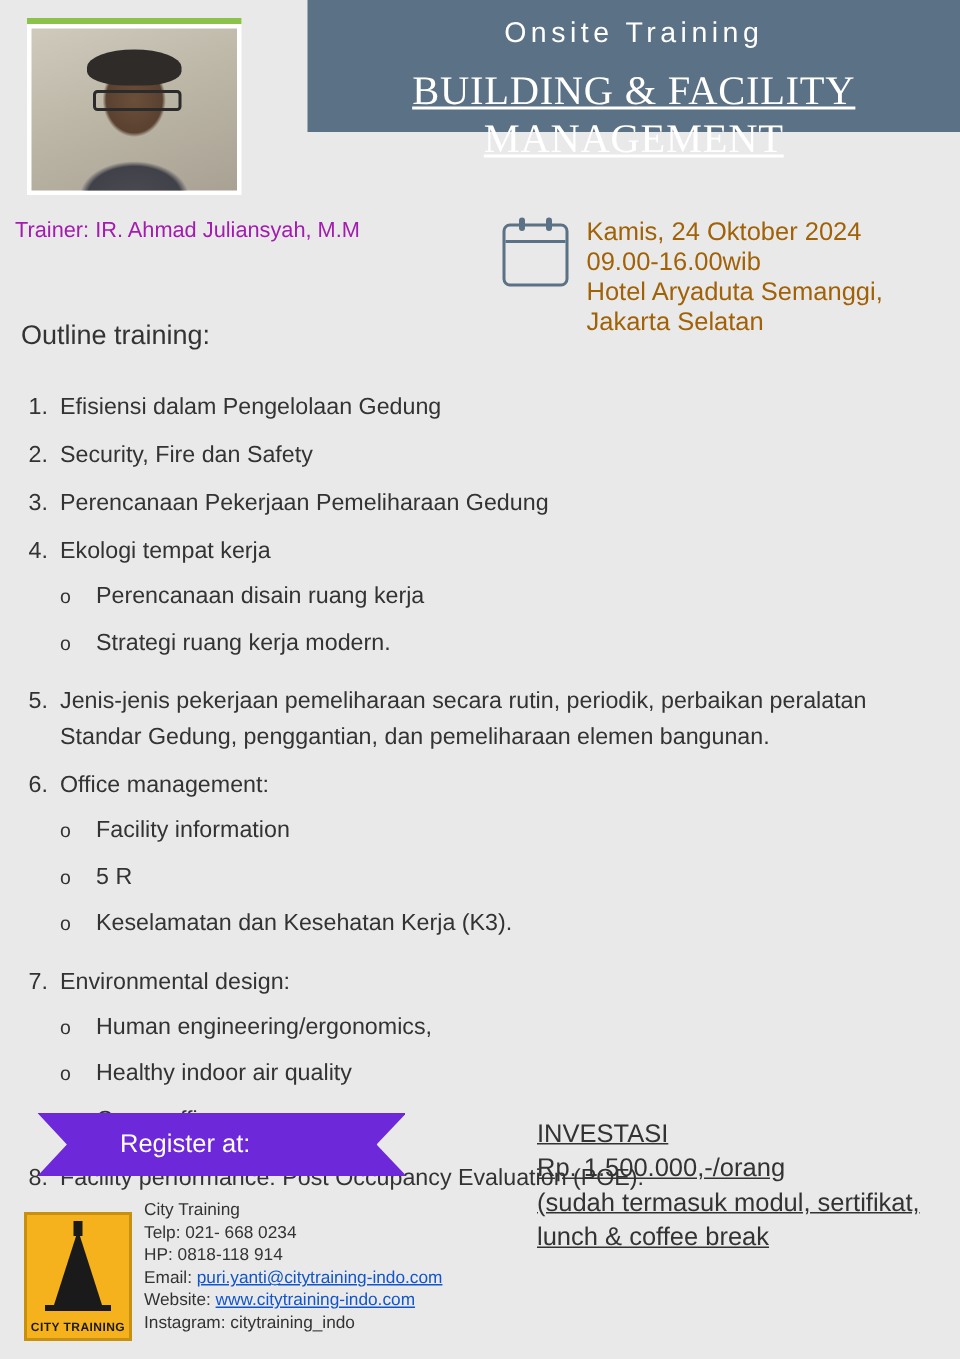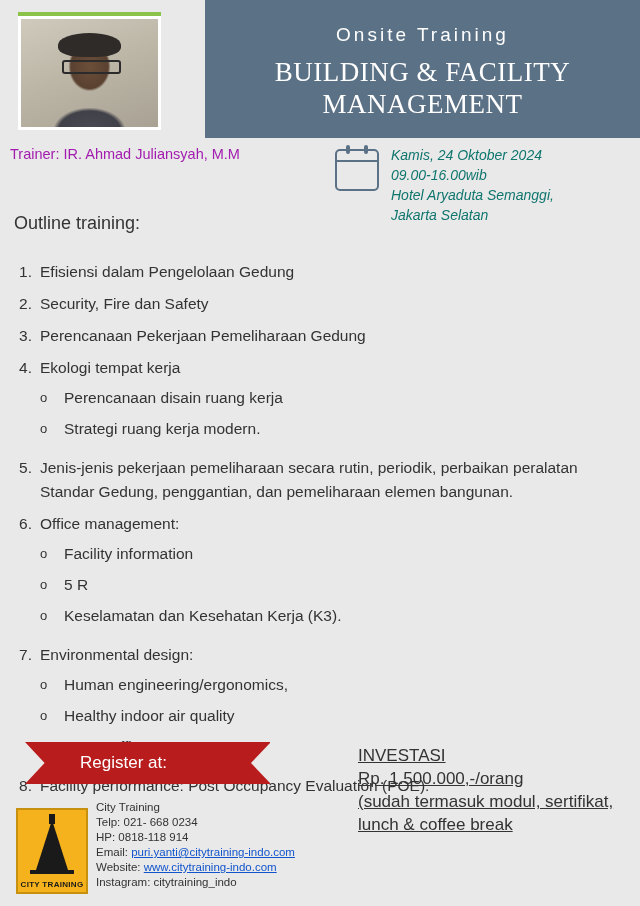--- a/index.html
+++ b/index.html
@@ -59,37 +59,38 @@
     height: 22%;
     background: #2f2b28;
     border-radius: 50% 50% 40% 40%;
   }
 
   .title-box {
     position: absolute;
     left: 205px;
     top: 0;
     width: 435px;
-    height: 138px;
+    height: 88px;
     background: #5b7185;
     color: #ffffff;
     text-align: center;
-    padding-top: 24px;
+    padding-top: 12px;
   }
   .title-box .onsite {
     font-size: 19px;
     letter-spacing: 3px;
     margin-bottom: 10px;
     font-family: "Liberation Sans", sans-serif;
   }
   .title-box .main-title {
     font-family: "Liberation Serif", serif;
     font-size: 27px;
     line-height: 32px;
     letter-spacing: 0.5px;
+    text-decoration: underline;
   }
 
   .trainer {
     position: absolute;
     left: 10px;
     top: 146px;
     font-size: 14.5px;
     color: #a21caf;
   }
 
@@ -120,24 +121,23 @@
   .cal-icon .peg {
     position:absolute;
     top:-6px;
     width:4px; height:9px;
     background:#5b7185;
     border-radius:2px;
   }
   .cal-icon .peg.l { left: 9px; }
   .cal-icon .peg.r { right: 9px; }
   .date-lines {
-    font-size: 14px;
+    font-size: 17px;
     line-height: 20px;
-    color: #0f766e;
-    font-style: italic;
+    color: #a16207;
   }
 
   
   .outline-title {
     position: absolute;
     left: 14px;
     top: 213px;
     font-size: 18px;
     color: #333;
   }
@@ -178,21 +178,21 @@
     line-height: 24px;
   }
 
   
   .register {
     position: absolute;
     left: 25px;
     top: 742px;
     width: 245px;
     height: 42px;
-    background: #b91c1c;
+    background: #6d28d9;
     color: #fff;
     font-size: 17px;
     display: flex;
     align-items: center;
     padding-left: 55px;
     clip-path: polygon(0 0, 100% 0, 100% 100%, 0 100%, 8% 50%);
   }
   .register::after {
     content: "";
     position: absolute;

